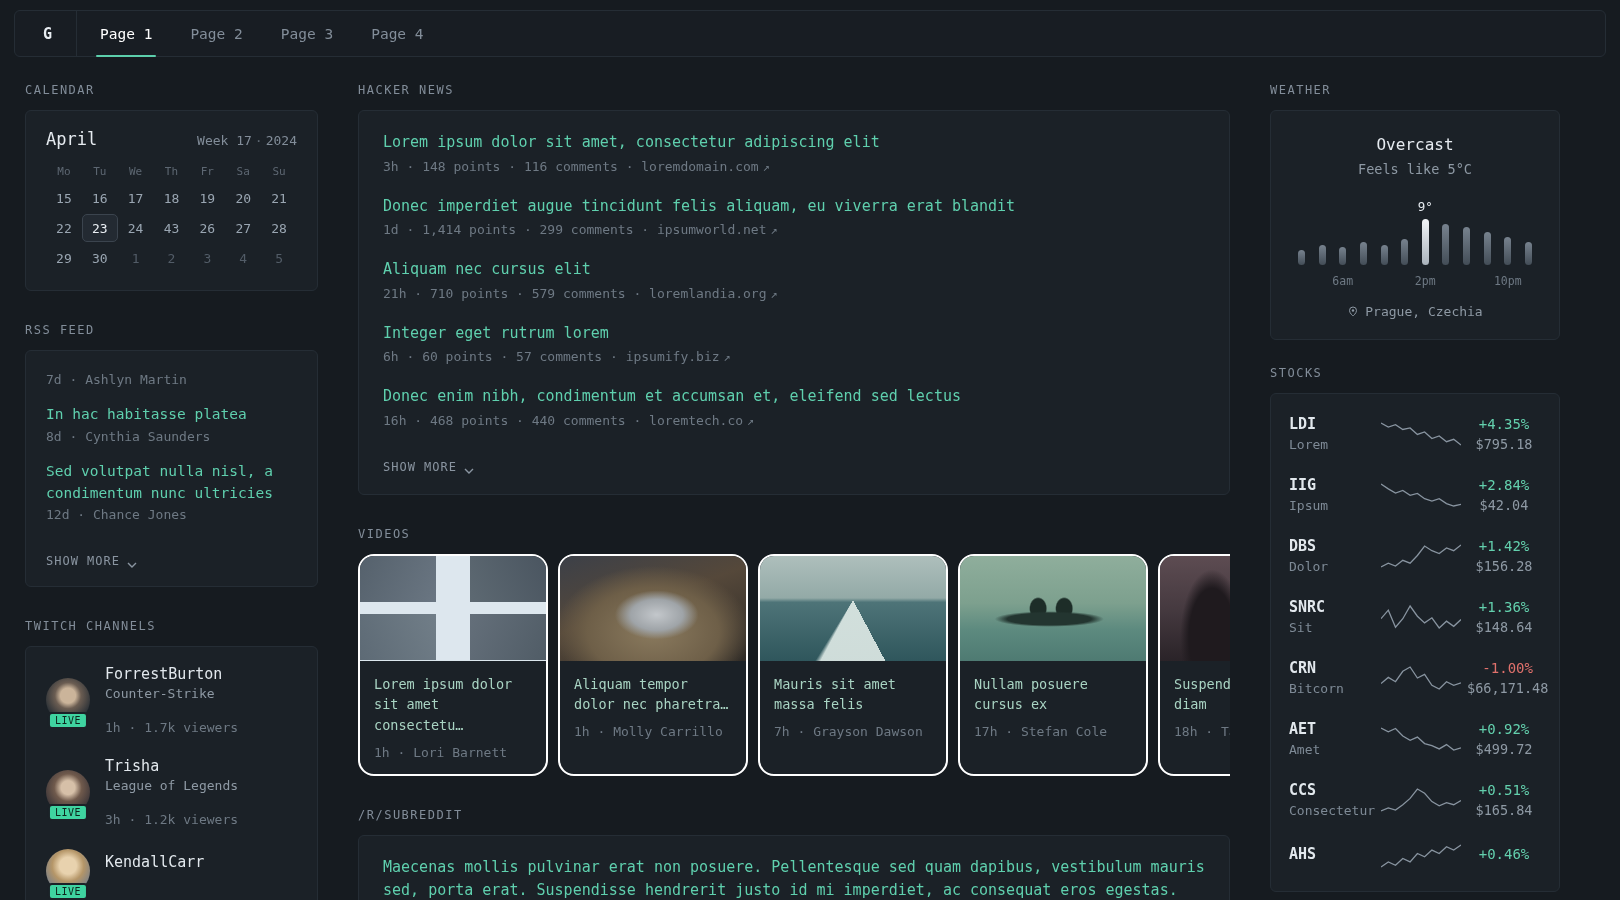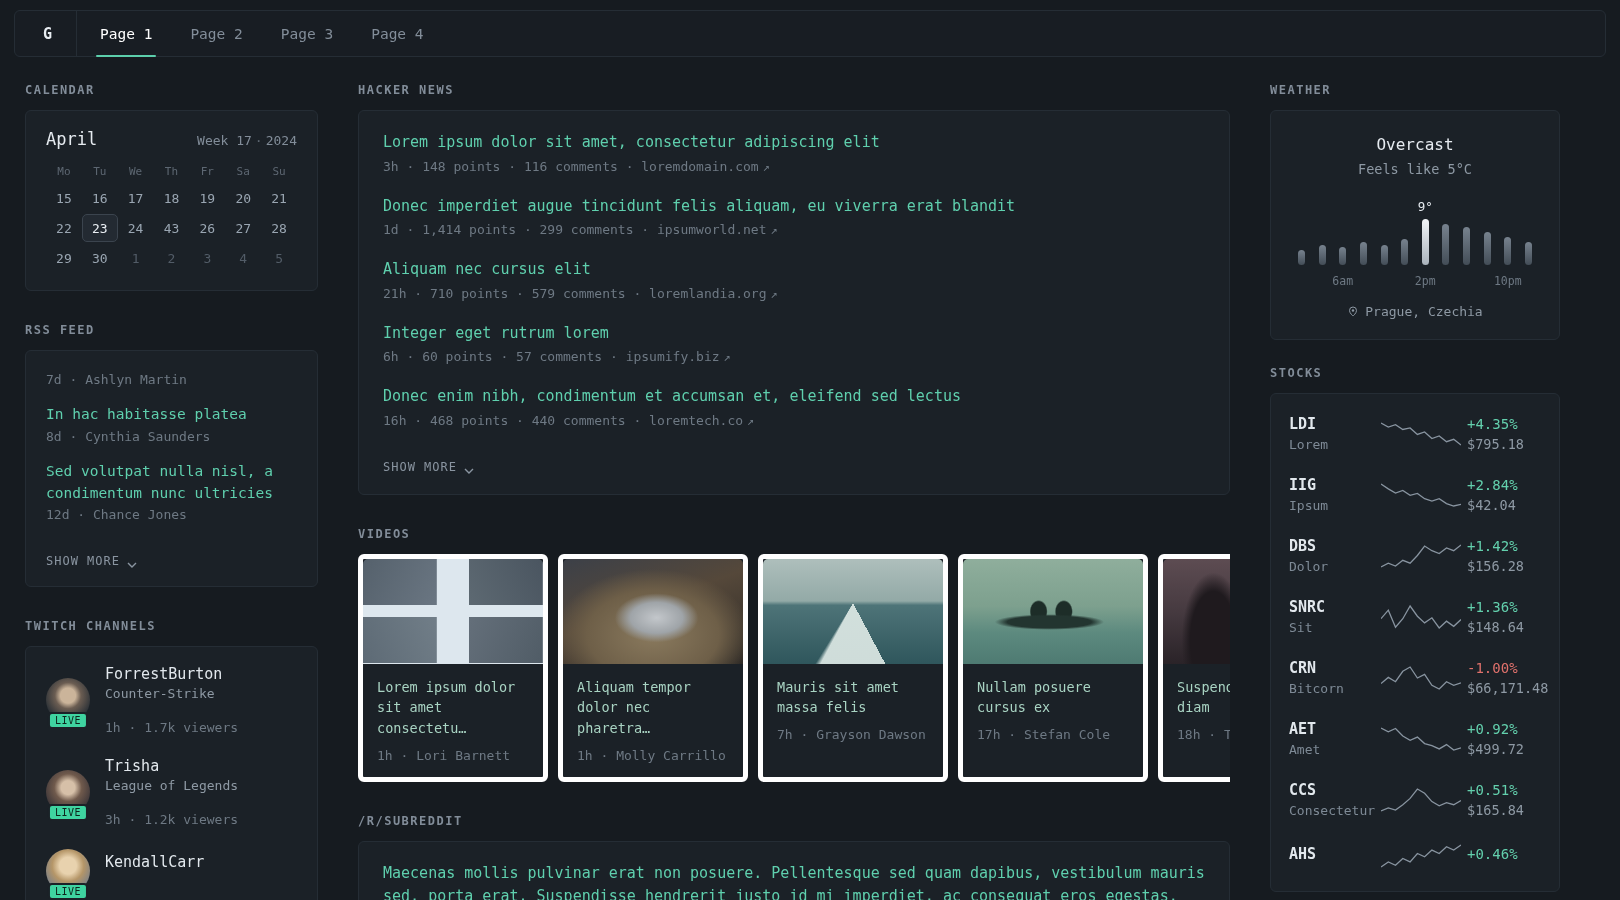--- a/index.html
+++ b/index.html
@@ -19,21 +19,21 @@
     color:#828d99;font-size:14.5px;cursor:pointer}
   .tab.active{color:#fff}
   .tab.active::after{content:"";position:absolute;left:15px;right:15px;bottom:-1px;height:2px;
     border-radius:2px;background:#5ccfac}
   
   .layout{display:flex;gap:40px;padding:26px 60px 0 25px;align-items:flex-start}
   .col-left{width:293px;flex:none}
   .col-mid{flex:1;min-width:0}
   .col-right{width:290px;flex:none}
   .section{margin-bottom:32px}
-  .sec-title{font-size:12px;font-weight:bold;letter-spacing:1.5px;color:#828d99;margin-bottom:13px}
+  .sec-title{font-size:12px;font-weight:normal;letter-spacing:1.5px;color:#828d99;margin-bottom:13px}
   .card{background:#1b2127;border:1px solid #252d35;border-radius:6px;padding:18px 20px}
   .showmore{display:flex;align-items:flex-end;gap:7px;color:#8a95a1;font-size:12px;
     letter-spacing:1px;cursor:pointer;margin-top:32px}
   .showmore svg{stroke:#8a95a1}
   
   .cal-head{display:flex;justify-content:space-between;align-items:baseline}
   .cal-month{font-size:17px;color:#e6ebf0}
   .cal-meta{font-size:13px;color:#828d99}
   .cal-meta .dot{margin:0 3px;color:#5d6772}
   .cal-grid{display:grid;grid-template-columns:repeat(7,1fr);row-gap:2px;text-align:center}
@@ -64,21 +64,21 @@
   .tw-game{font-size:13px;color:#8e99a4;margin-top:3px}
   .tw-meta{font-size:13px;color:#6e7984;margin-top:19px}
   
   .hn-item{margin-bottom:21px}
   .hn-title{font-size:15px;line-height:1.5;color:#5fd0ae;cursor:pointer}
   .hn-meta{font-size:13px;color:#6e7984;margin-top:5px}
   .hn-meta .domain{cursor:pointer}
   .hn-meta .ext{margin-left:4px;font-size:12px}
   
   .videos-row{display:flex;gap:10px;overflow:hidden}
-  .video-card{flex:0 0 190px;background:#1b2127;border:5px solid #ffffff;border-radius:6px;overflow:hidden}
+  .video-card{flex:0 0 190px;background:#1b2127;border:2px solid #ffffff;border-radius:16px;overflow:hidden}
   .thumb{height:105px;border-radius:5px 5px 0 0}
   .thumb-1{background-color:#dde7ee;background-image:
     linear-gradient(115deg,#55616c,#6a7682),linear-gradient(245deg,#4a5560,#5d6972),
     linear-gradient(65deg,#5d6a75,#717e88),linear-gradient(295deg,#505c66,#646f7a);
     background-size:41% 44%;background-position:0 0,100% 0,0 100%,100% 100%;background-repeat:no-repeat}
   .thumb-2{background:
     radial-gradient(ellipse 58px 34px at 52% 56%,#c3c7cb 0%,#9fa4a8 45%,rgba(0,0,0,0) 72%),
     radial-gradient(ellipse 120px 80px at 50% 72%,#8a7a5e 0%,#6e5f48 55%,rgba(0,0,0,0) 82%),
     linear-gradient(160deg,#3c4048 0%,#55483a 45%,#2e2a26 100%)}
   .thumb-3{background:
@@ -109,21 +109,21 @@
   .w-loc{display:flex;align-items:center;justify-content:center;gap:6px;
     margin-top:16px;font-size:13px;color:#8e99a4}
   
   .stocks-card{padding:9px 18px}
   .stk-row{display:flex;align-items:center;justify-content:space-between;padding:12px 0;cursor:pointer}
   .stk-left{width:86px;flex:none}
   .stk-sym{font-size:15px;font-weight:bold;color:#e2e8ed}
   .stk-name{font-size:13px;color:#7e8a96;margin-top:4px;white-space:nowrap;overflow:hidden}
   .spark{flex:none;margin:0 6px}
   .spark polyline{fill:none;stroke:#8894a0;stroke-width:1.3}
-  .stk-right{flex:1;text-align:left}
+  .stk-right{flex:1;text-align:center}
   .stk-change{font-size:14px;color:#63d0ad}
   .stk-change.neg{color:#e0716c}
   .stk-price{font-size:13.5px;color:#8e99a4;margin-top:4px}
 </style>
 </head>
 <body>
 
 <header class="topbar">
   <div class="logo">G</div>
   <nav class="tabs">

